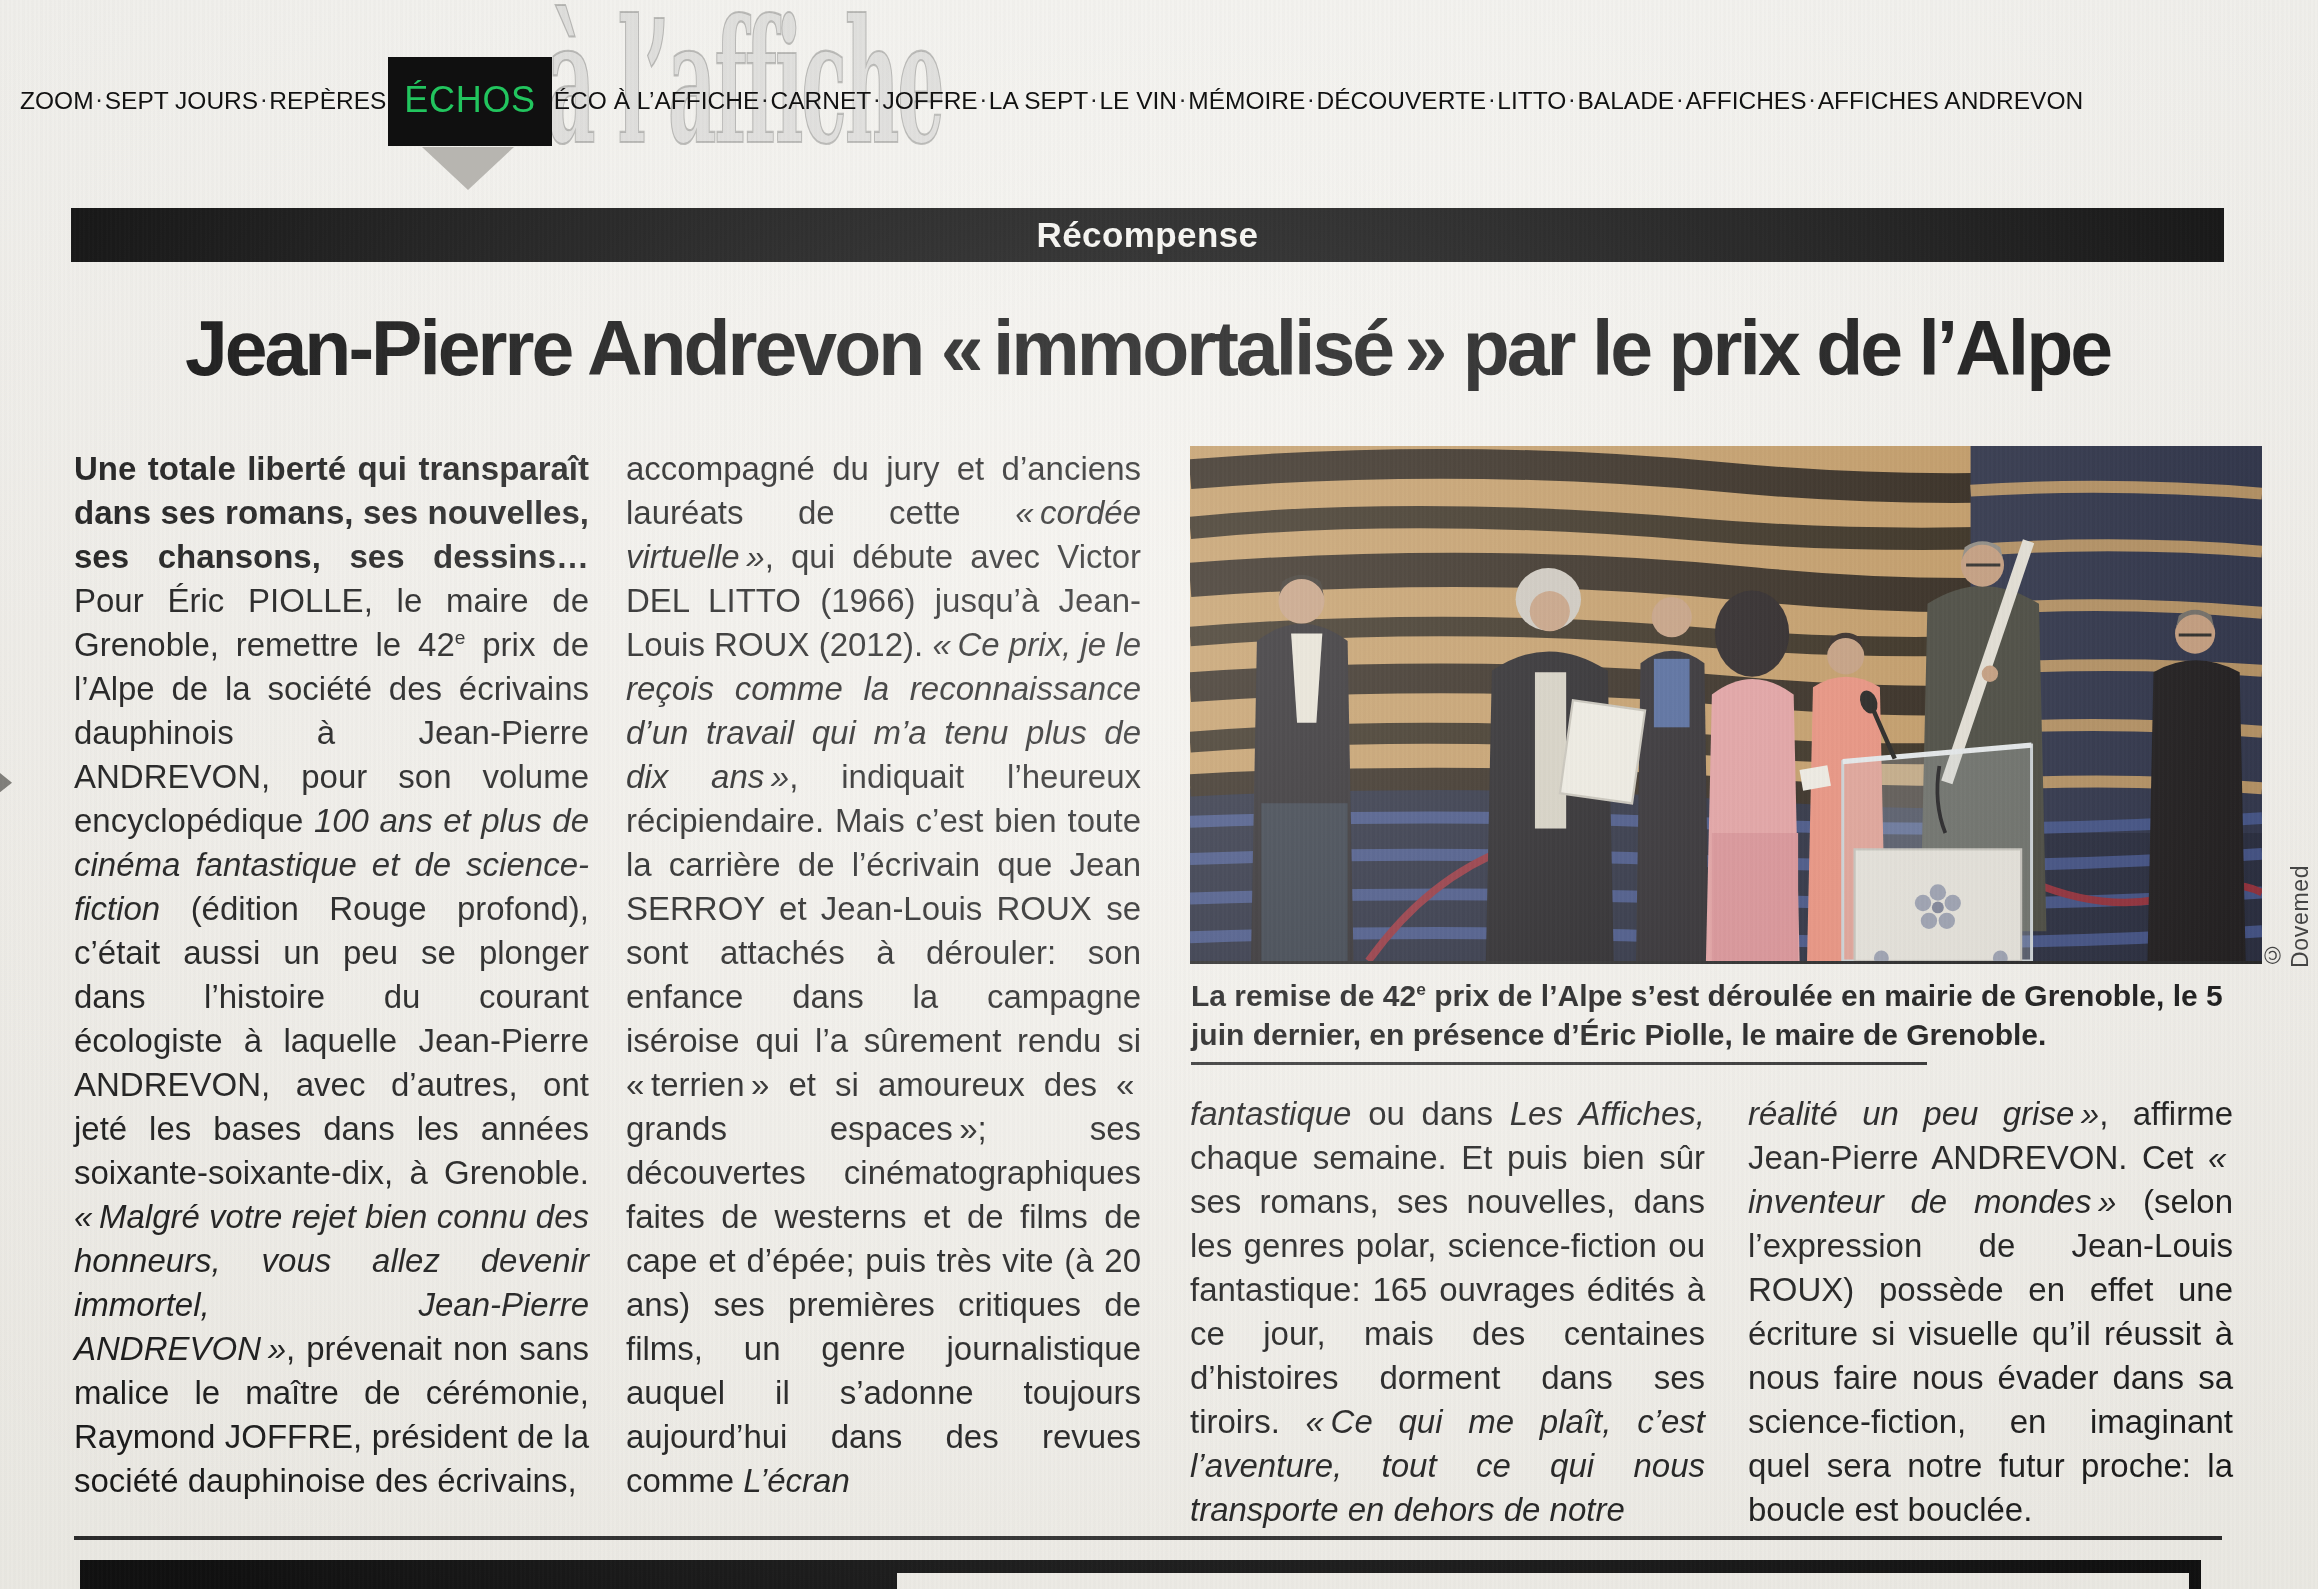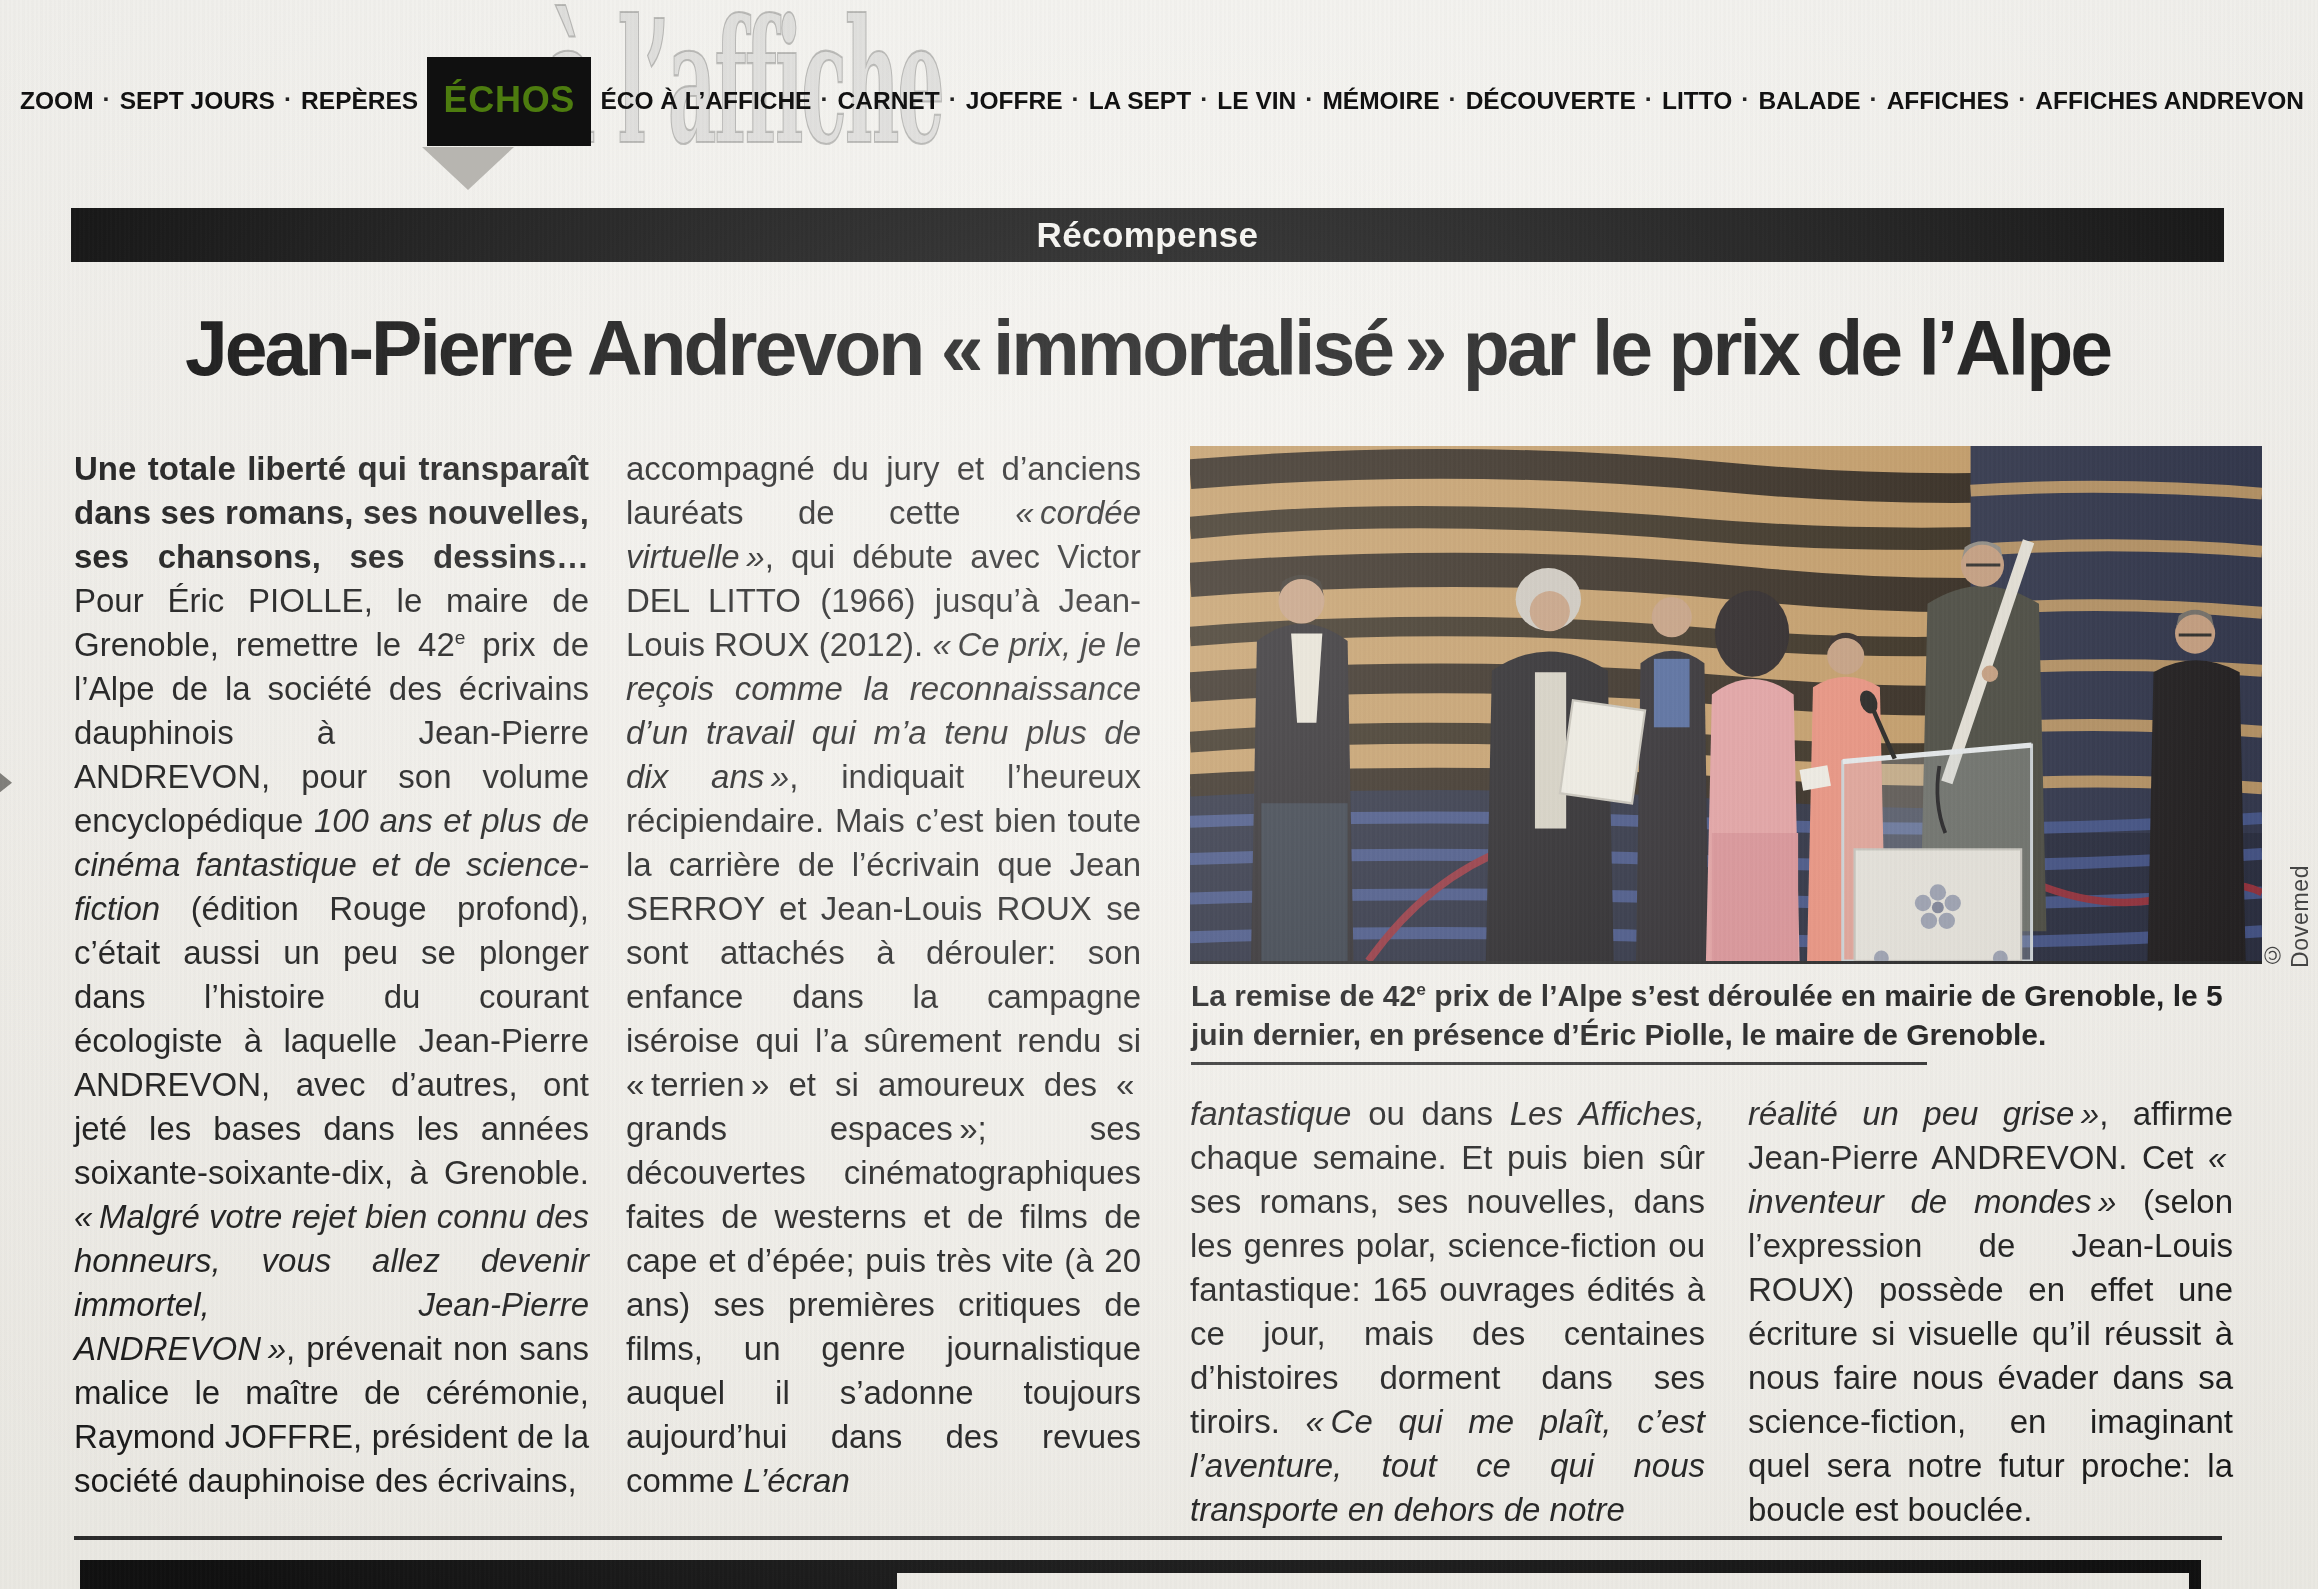--- a/index.html
+++ b/index.html
@@ -24,28 +24,28 @@
     position:absolute;left:547px;top:-11px;width:350px;height:186px;
     font-family:"DejaVu Serif",serif;font-weight:700;
     font-size:170px;line-height:186px;white-space:nowrap;
     color:rgba(190,190,188,0.38);
     -webkit-text-stroke:2.2px rgba(150,150,148,0.65);
     transform:scaleX(0.44);transform-origin:left center;
     letter-spacing:-4.5px;
   }
   .navbar{
     position:absolute;left:18.6px;top:45px;right:13.4px;height:112px;
-    display:flex;align-items:center;justify-content:space-between;
-    font-weight:700;font-size:24.5px;letter-spacing:0px;color:#121212;
+    display:flex;align-items:center;
+    font-weight:400;font-size:24.5px;letter-spacing:0px;color:#121212;
     white-space:nowrap;z-index:3;
   }
   .nav-dot{font-size:24.5px;color:#222;transform:translateY(-2.2px);}
   .nav-item{padding:0 1.5px;}
   .nav-item.active{
-    background:#101010;color:#4d7c0f;
+    background:#101010;color:#22c55e;
     padding:22px 16.4px 25px 16.4px;font-size:36px;letter-spacing:0.7px;
   }
   .nav-arrow{
     position:absolute;left:422px;top:147px;width:0;height:0;z-index:2;
     border-left:46px solid transparent;border-right:46px solid transparent;
     border-top:43px solid #b7b5b0;
   }
 
   
   .kicker-band{

